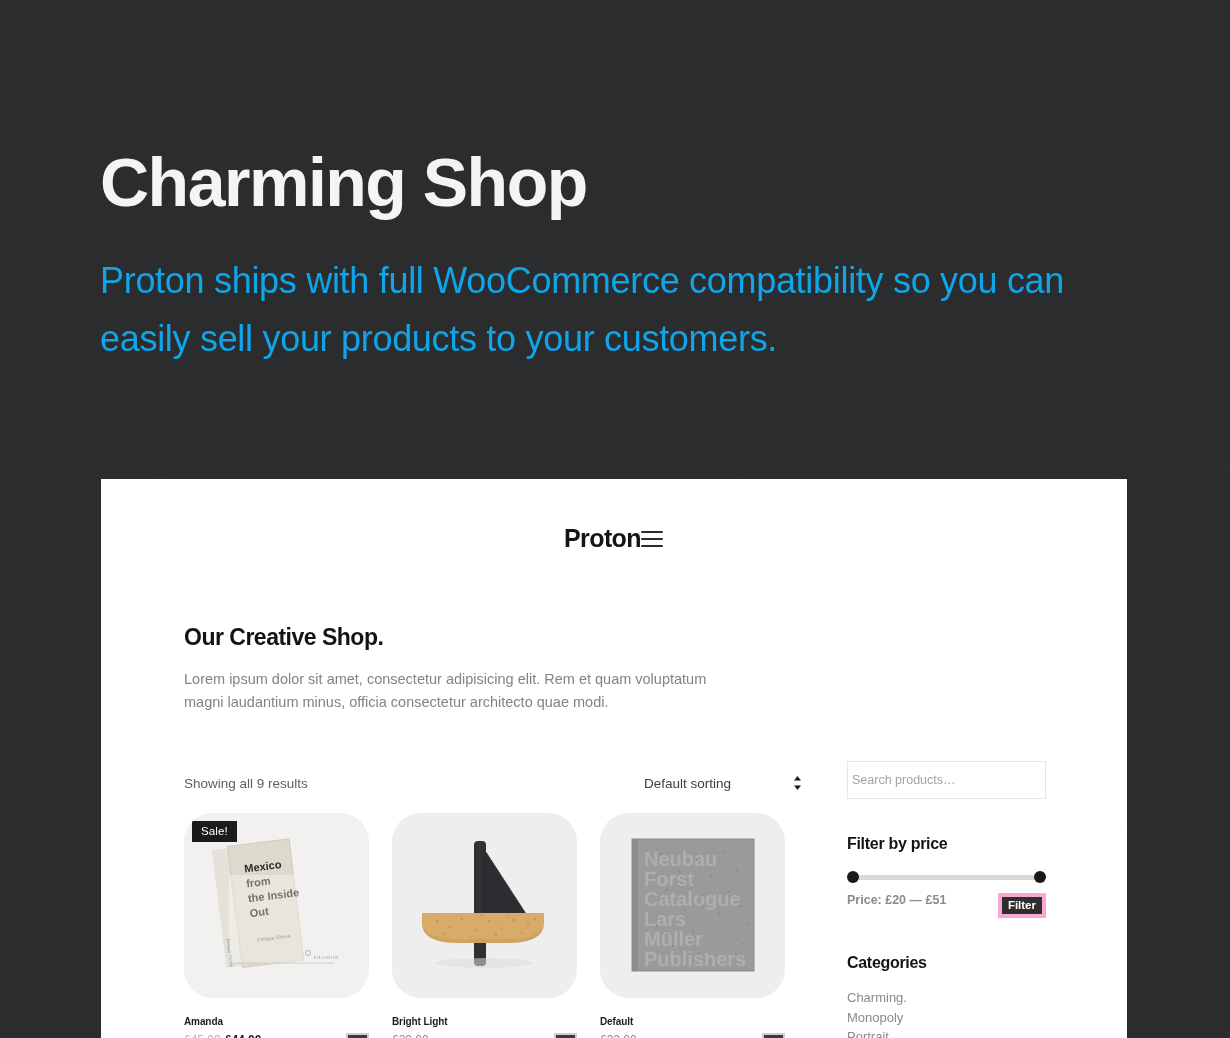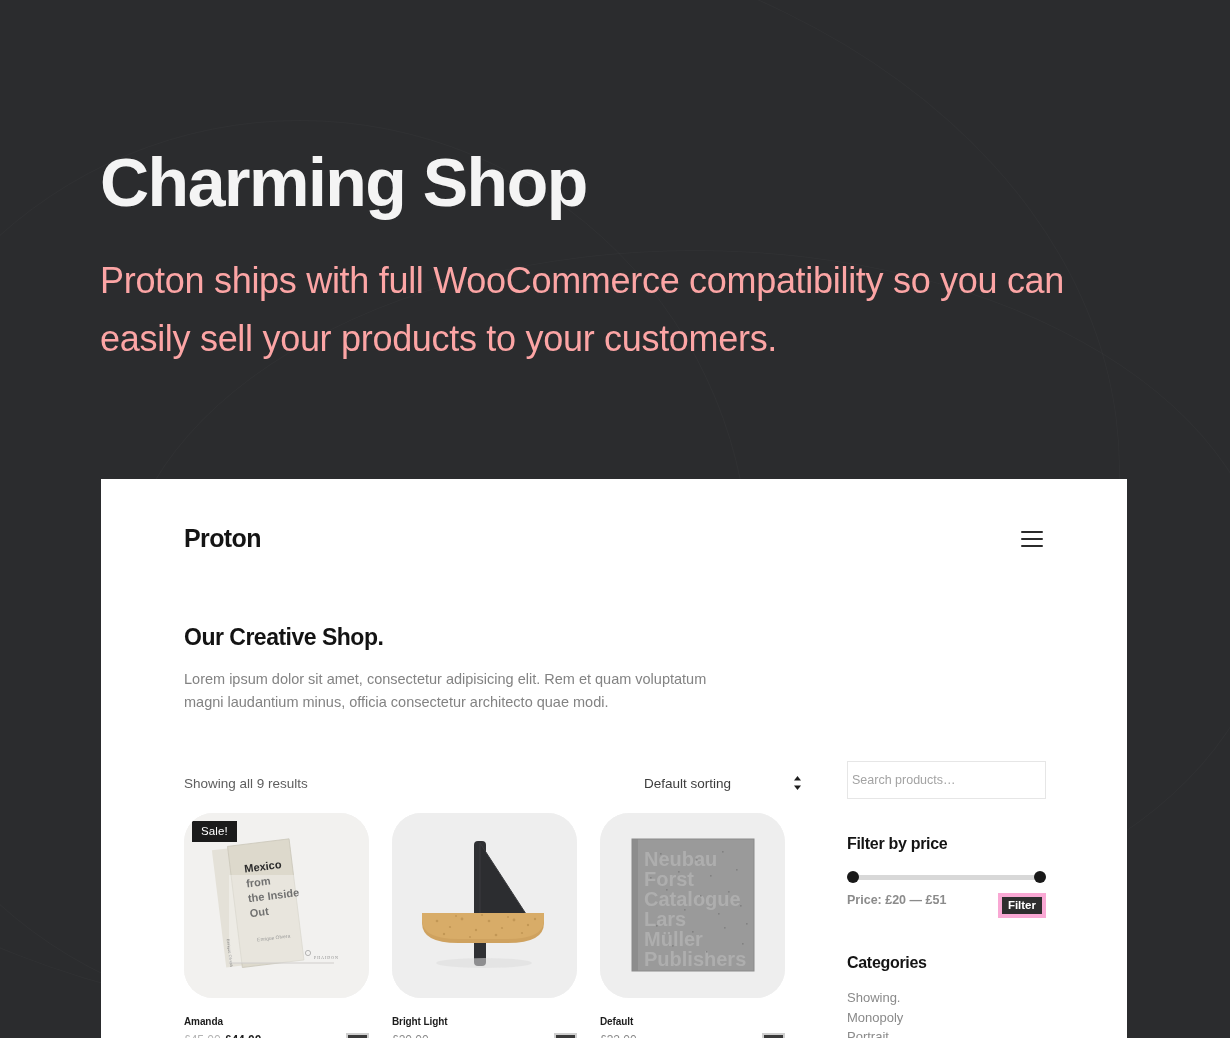--- a/index.html
+++ b/index.html
@@ -36,21 +36,21 @@
   }
   .hero-title {
     color: #f4f4f4;
     font-size: 68px;
     font-weight: 700;
     letter-spacing: -1.5px;
     line-height: 1;
     padding-top: 148px;
   }
   .hero-sub {
-    color: #fca5a5;
+    color: #0ea5e9;
     font-size: 36px;
     font-weight: 400;
     line-height: 1.62;
     letter-spacing: -0.3px;
     padding-top: 36px;
     max-width: 1030px;
   }
 
   
   .panel {
@@ -59,21 +59,21 @@
     top: 479px;
     width: 1026px;
     min-height: 559px;
     background: #ffffff;
   }
 
   
   .site-header {
     display: flex;
     align-items: center;
-    justify-content: space-between;
+    justify-content: center;
     padding: 45px 84px 0 83px;
   }
   .brand {
     font-size: 25px;
     font-weight: 700;
     color: #141414;
     letter-spacing: -0.6px;
   }
   .hamburger {
     width: 22px;
@@ -481,21 +481,21 @@
         </div>
         <div class="price-row">
           <span class="price-label">Price: £20 — £51</span>
           <button class="filter-btn">Filter</button>
         </div>
       </div>
 
       <div class="widget">
         <div class="widget-title">Categories</div>
         <ul class="cat-list">
-          <li>Showing.</li>
+          <li>Charming.</li>
           <li>Monopoly</li>
           <li>Portrait</li>
 
         </ul>
       </div>
 
     </aside>
 
   </div>
 </main>

